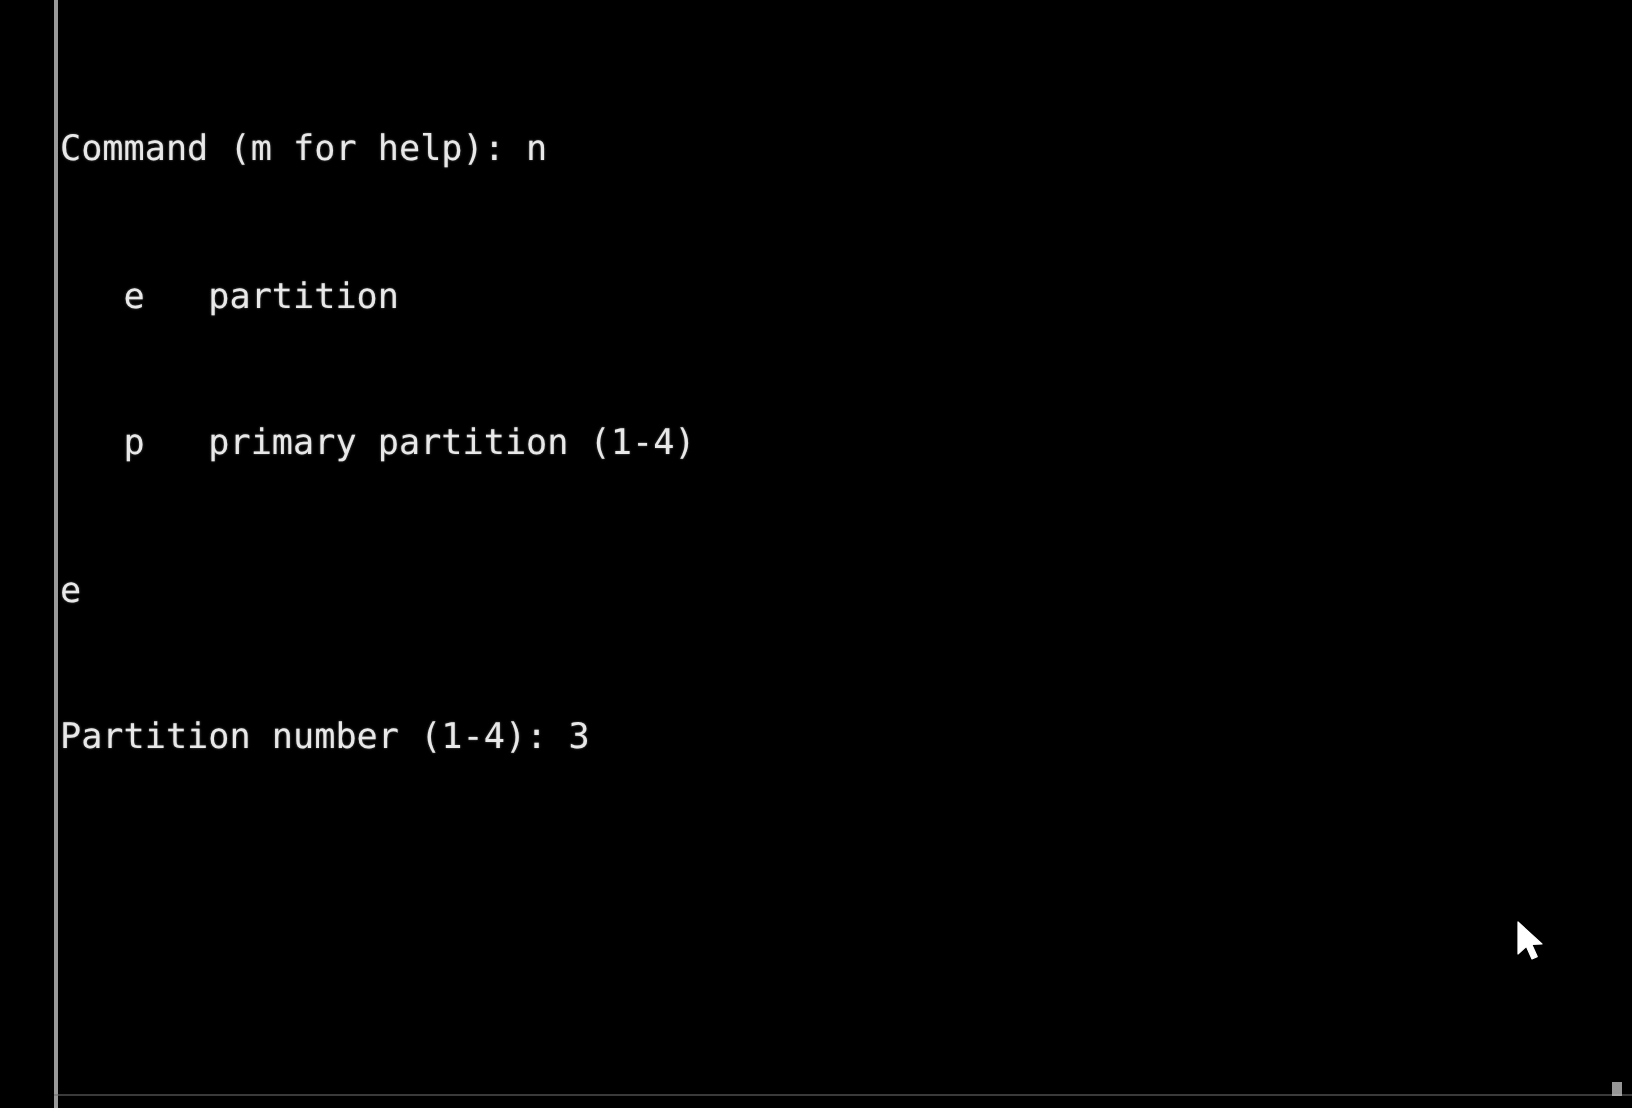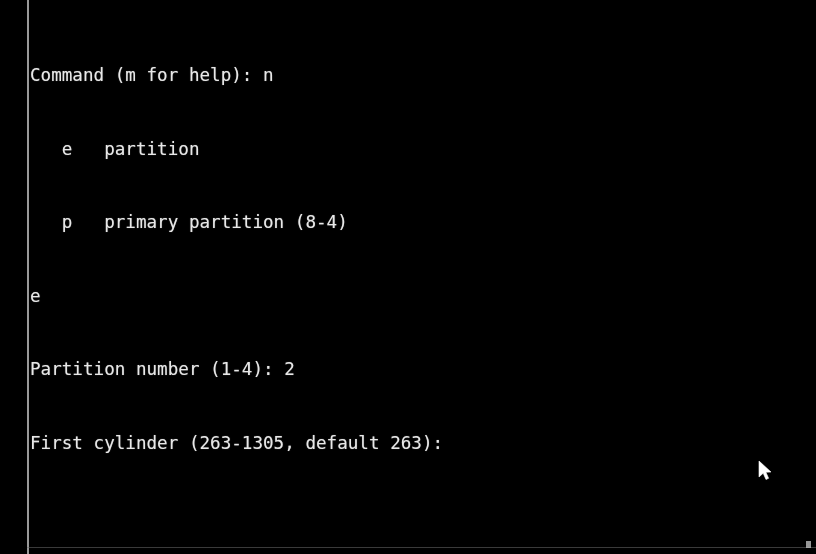--- a/index.html
+++ b/index.html
@@ -82,24 +82,23 @@
 </head>
 <body>
 
 <div id="screen">
 
   <div id="left-edge"></div>
 
   <div id="console">
     <div class="line">Command (m for help): n</div>
     <div class="line">   e   partition</div>
-    <div class="line">   p   primary partition (8-4)</div>
+    <div class="line">   p   primary partition (1-4)</div>
     <div class="line">e</div>
-    <div class="line">Partition number (1-4): 2</div>
-    <div class="line">First cylinder (263-1305, default 263):</div>
+    <div class="line">Partition number (1-4): 3</div>
     
     
     
     
     
     
     
     
     
     

